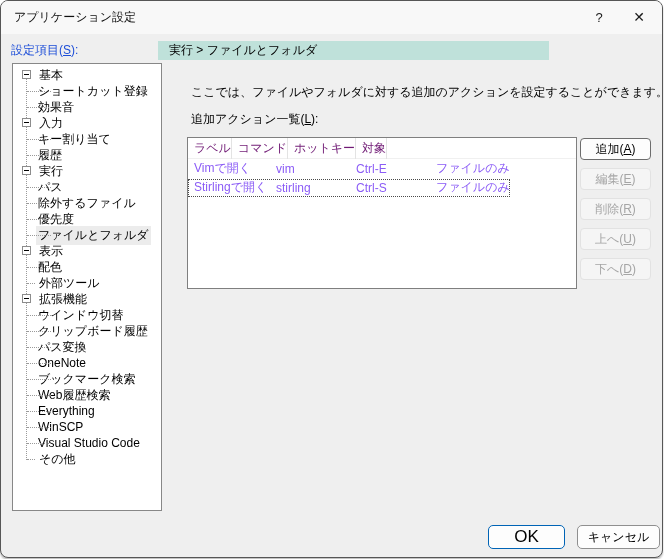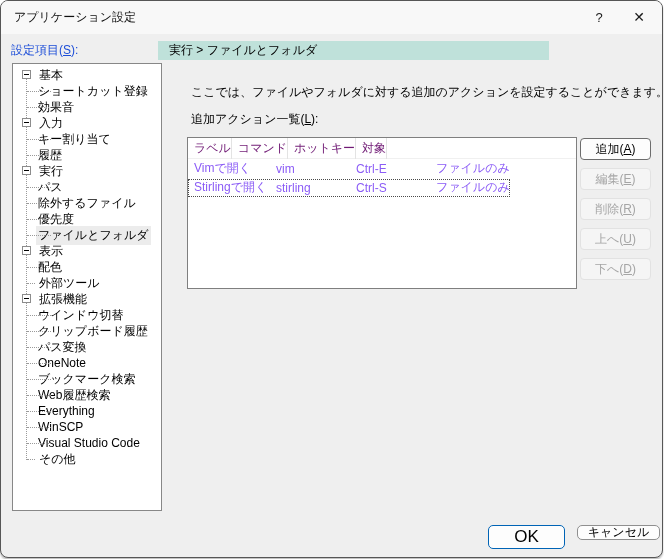--- a/index.html
+++ b/index.html
@@ -52,21 +52,21 @@
   .actions{position:absolute;left:579px;top:137px;width:71px;}
   .abtn{width:71px;height:22px;margin-bottom:8px;background:#fdfdfd;border:1px solid #6d6d6d;
         border-radius:4px;font-size:12px;color:#000;display:flex;align-items:center;justify-content:center;
         white-space:nowrap;}
   .abtn.gap{margin-top:0;text-align:center;}
   .abtn.disabled{background:#f5f5f5;border-color:#e2e2e2;color:#a5a5a5;}
   
   .btn-ok{position:absolute;left:487px;top:524px;width:77px;height:24px;background:#fdfdfd;
           border:1.5px solid #0064b6;border-radius:5px;font-size:17px;color:#000;
           display:flex;align-items:center;justify-content:center;}
-  .btn-cancel{position:absolute;left:576px;top:524px;width:83px;height:15px;background:#fdfdfd;
+  .btn-cancel{position:absolute;left:576px;top:524px;width:83px;height:24px;background:#fdfdfd;
           border:1px solid #8f8f8f;border-radius:5px;font-size:12px;color:#000;
           display:flex;align-items:center;justify-content:center;}
   u{text-decoration:underline;}
 </style>
 </head>
 <body>
 
 <div class="stage">
   <div class="dialog">
 

